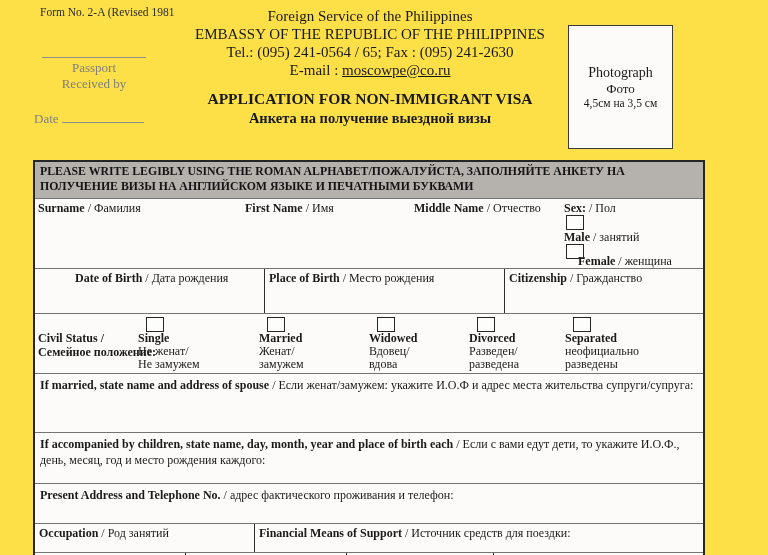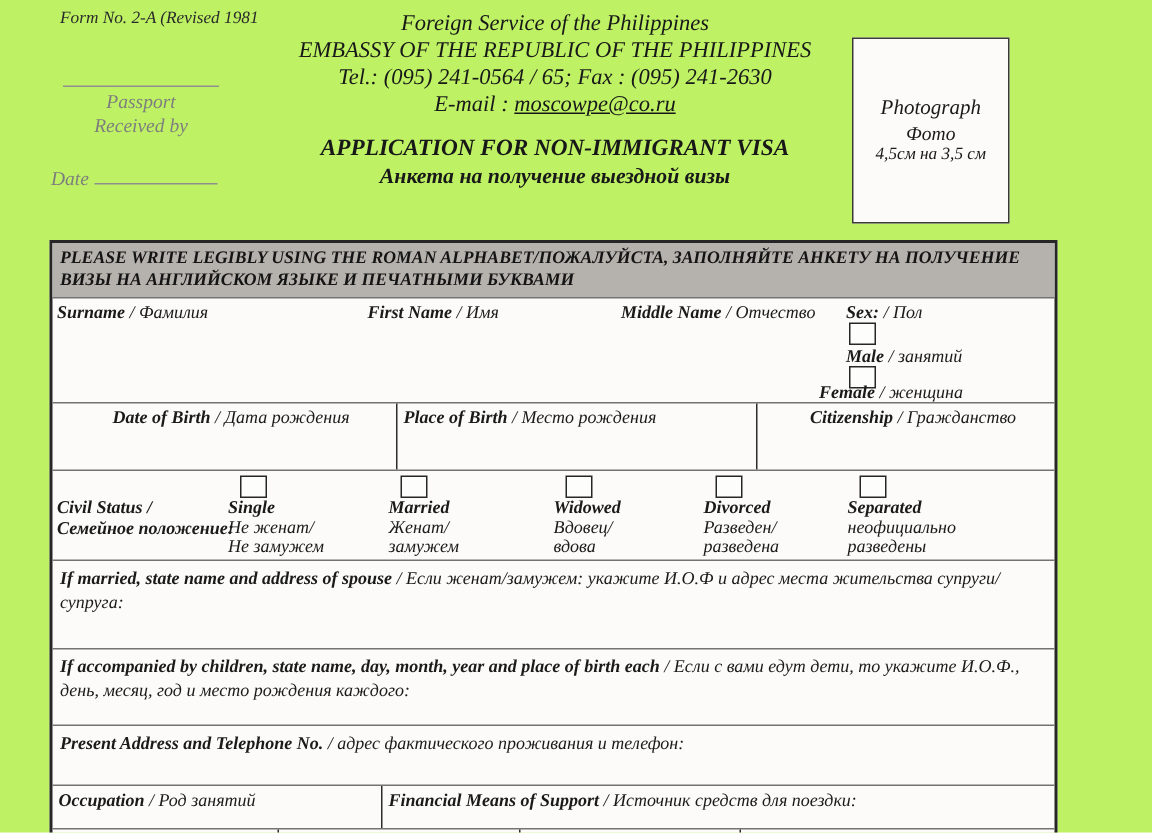--- a/index.html
+++ b/index.html
@@ -64,21 +64,21 @@
   .row-spouse{height:59px;}
   .row-children{height:51px;}
   .row-address{height:40px;}
   .row-occ{height:29px;display:flex;}
   .row-stub{height:5px;display:flex;}
   .stub-c{box-sizing:border-box;height:100%;}
 </style>
 </head>
 <body>
 
-<div class="page" style="background: #bef264; font-style: italic;">
+<div class="page" style="background: #fde047;">
 
   <div class="form-no">Form No. 2-A (Revised 1981</div>
 
   <div class="sig-line"></div>
   <div class="passport-l1">Passport</div>
   <div class="passport-l2">Received by</div>
   <div class="date-row">
     <span>Date</span>
     <span class="date-blank"></span>
   </div>
@@ -103,34 +103,34 @@
     <div class="row banner" style="background: rgb(181, 178, 173);">PLEASE WRITE LEGIBLY USING THE ROMAN ALPHABET/ПОЖАЛУЙСТА, ЗАПОЛНЯЙТЕ АНКЕТУ НА ПОЛУЧЕНИЕ ВИЗЫ НА АНГЛИЙСКОМ ЯЗЫКЕ И ПЕЧАТНЫМИ БУКВАМИ</div>
 
     <div class="row row-names">
       <div class="lbl" style="left:3px;top:2px;"><span class="b">Surname</span><span> / Фамилия</span></div>
       <div class="lbl" style="left:210px;top:2px;"><span class="b">First Name</span><span> / Имя</span></div>
       <div class="lbl" style="left:379px;top:2px;"><span class="b">Middle Name</span><span> / Отчество</span></div>
       <div class="lbl" style="left:529px;top:2px;"><span class="b">Sex:</span><span> / Пол</span></div>
       <span class="cb" style="position:absolute;left:531px;top:16px;"></span>
       <div class="lbl" style="left:529px;top:31px;"><span class="b">Male</span><span> / занятий</span></div>
       <span class="cb" style="position:absolute;left:531px;top:45px;"></span>
-      <div class="lbl" style="left:511px;top:55px;"><span class="b">Female</span><span> / женщина</span></div>
+      <div class="lbl" style="left:543px;top:55px;"><span class="b">Female</span><span> / женщина</span></div>
     </div>
 
     <div class="row row-birth">
       <div class="cell vline" style="width:194px;"><span class="b">Date of Birth</span><span> / Дата рождения</span></div>
       <div class="cell vline" style="width:240px;"><span class="b">Place of Birth</span><span> / Место рождения</span></div>
-      <div class="cell" style="flex:1;margin-left:31px;"><span class="b">Citizenship</span><span> / Гражданство</span></div>
+      <div class="cell" style="flex:1;"><span class="b">Citizenship</span><span> / Гражданство</span></div>
     </div>
 
     <div class="row row-civil">
       <div class="lbl b" style="left:3px;top:17px;">Civil Status /</div>
       <div class="lbl b" style="left:3px;top:31px;">Семейное положение:</div>
 
-      <div class="opt" style="left:117px;">
+      <div class="opt" style="left:103px;">
         <span class="cb"></span>
         <div class="en">Single</div>
         <div>Не женат/</div>
         <div>Не замужем</div>
       </div>
       <div class="opt" style="left:224px;">
         <span class="cb"></span>
         <div class="en">Married</div>
         <div>Женат/</div>
         <div>замужем</div>

